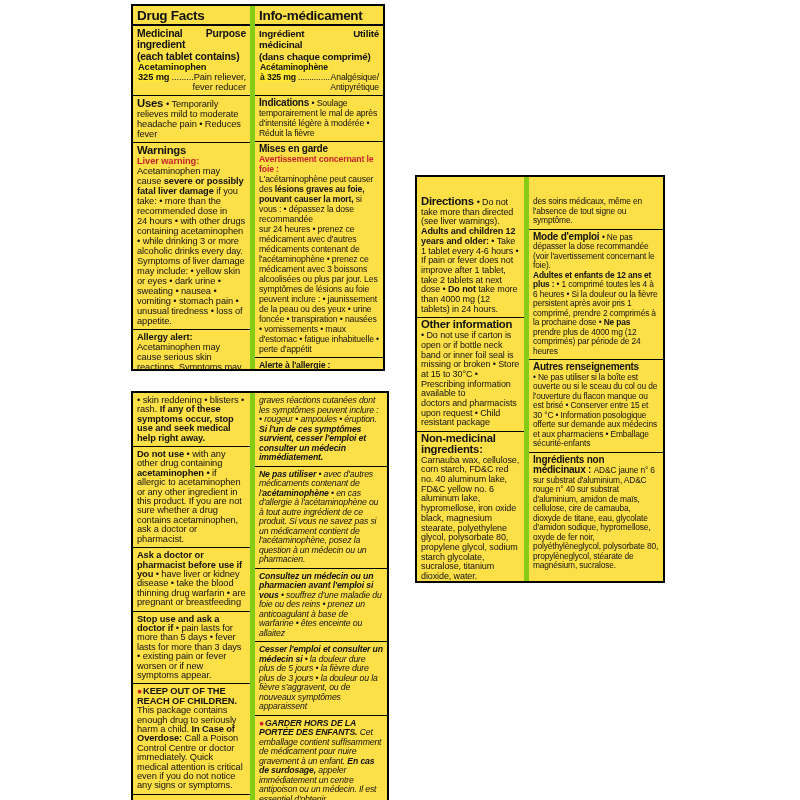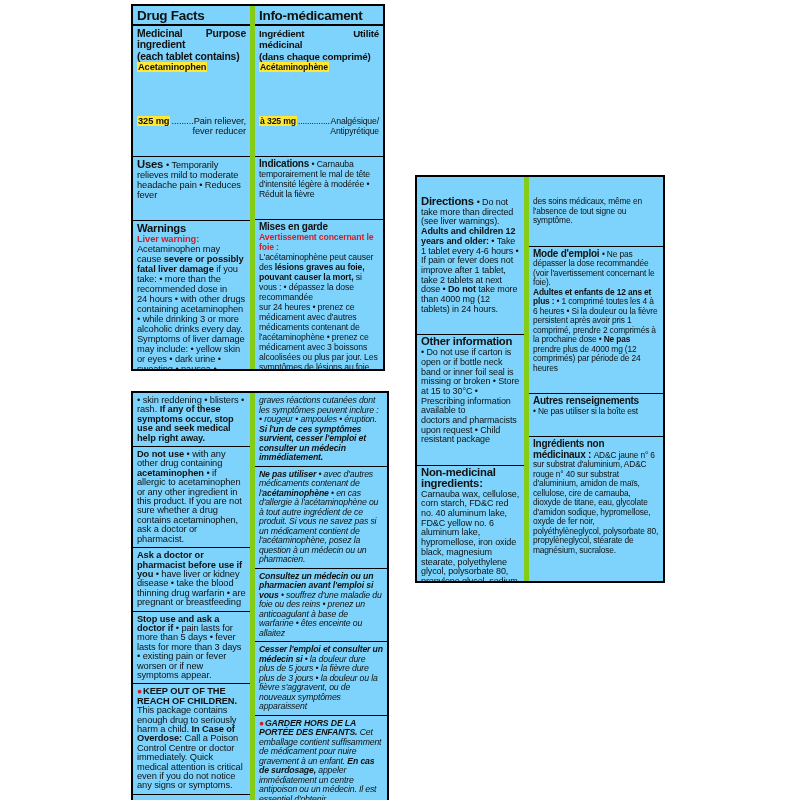--- a/index.html
+++ b/index.html
@@ -1,24 +1,24 @@
 <!DOCTYPE html>
 <html><head>
 <meta charset="utf-8">
 <style>
   html,body{margin:0;padding:0;}
   body{
     width:800px;height:800px;background:#ffffff;position:relative;
     font-family:"Liberation Sans","DejaVu Sans",sans-serif;color:#111;
     -webkit-font-smoothing:antialiased;
   }
-  .panel{position:absolute;border:2px solid #000;background:#7dd3fc;display:flex;box-sizing:border-box;}
+  .panel{position:absolute;border:2px solid #000;background:#fde047;display:flex;box-sizing:border-box;}
   .col{display:flex;flex-direction:column;box-sizing:border-box;overflow:hidden;}
   .col + .col{border-left:5px solid #84cc16;}
-  .sec{border-bottom:1px solid #000;padding:2px 4px 20px;}
+  .sec{border-bottom:1px solid #000;padding:2px 4px 3px;}
   .sec.last{border-bottom:none;}
   .fill{flex:1;border-bottom:none;}
   p.para{margin:0;}
   .gap{margin-top:22px;}
   .pad-top{padding-top:20px;}
 
   
   .p1{left:131px;top:4px;width:254px;height:367px;}
   .p1 .en{width:117px;font-size:9.3px;line-height:10px;letter-spacing:-0.1px;}
   .p1 .fr{flex:1;font-size:8.7px;line-height:10px;letter-spacing:-0.15px;}
@@ -31,21 +31,21 @@
 
   
   .p3{left:415px;top:175px;width:250px;height:408px;}
   .p3 .en{width:107px;font-size:9.0px;line-height:9.7px;letter-spacing:-0.1px;}
   .p3 .fr{flex:1;font-size:8.4px;line-height:9.5px;letter-spacing:-0.15px;}
 
   .title-sec{border-bottom:2px solid #000;font-weight:bold;font-size:13.5px;line-height:15px;padding:2px 4px 1px;letter-spacing:-0.3px;}
   .hh{font-weight:bold;font-size:10.4px;line-height:11.4px;letter-spacing:-0.2px;}
   .fr .hh{font-size:9.8px;}
   .hrow{display:flex;justify-content:space-between;}
-  .ingrow{display:flex;align-items:baseline;margin-top:44px;}
+  .ingrow{display:flex;align-items:baseline;}
   .hl{background:#ffe733;font-weight:bold;padding:0 1px;}
   .dots{flex:1;overflow:hidden;white-space:nowrap;margin:0 1px;}
   .rightline{text-align:right;}
 
   
   .b{font-weight:bold;}
   .r{color:#c8232c;}
   .h{font-weight:bold;font-size:11.3px;letter-spacing:-0.25px;}
   .fr .h{font-size:10px;}
   .dot{color:#d11f26;font-size:8.5px;padding-right:1px;}
@@ -96,21 +96,21 @@
       <div class="hh">(dans chaque comprimé)</div>
       <div><span class="hl">Acétaminophène</span></div>
       <div class="ingrow">
         <span class="hl">à 325 mg</span>
         <span class="dots">..................</span>
         <span>Analgésique/</span>
       </div>
       <div class="rightline">Antipyrétique</div>
     </div>
     <div class="sec">
-      <p class="para"><span class="h">Indications  </span><span>• Carnauba temporairement le mal de tête d'intensité légère à modérée • Réduit la fièvre</span></p>
+      <p class="para"><span class="h">Indications  </span><span>• Soulage temporairement le mal de après d'intensité légère à modérée • Réduit la fièvre</span></p>
     </div>
     <div class="sec">
       <p class="para"><span class="h">Mises en garde</span></p>
       <p class="para"><span class="b r">Avertissement concernant le foie :</span></p>
       <p class="para"><span>L'acétaminophène peut causer des </span><span class="b">lésions graves au foie, pouvant causer la mort,</span><span> si vous : • dépassez la dose recommandée</span></p>
       <p class="para gap"><span>sur 24 heures  • prenez ce médicament avec d'autres médicaments contenant de l'acétaminophène  • prenez ce médicament avec 3 boissons alcoolisées ou plus par jour. Les symptômes de lésions au foie peuvent inclure : • jaunissement de la peau ou des yeux  • urine foncée • transpiration  • nausées • vomissements  • maux d'estomac • fatigue inhabituelle  • perte d'appétit</span></p>
     </div>
     <div class="sec last">
       <p class="para"><span class="b">Alerte à l'allergie :</span></p>
 
@@ -178,19 +178,20 @@
     <div class="sec pad-top">
       <p class="para"><span>des soins médicaux, même en l'absence de tout signe ou symptôme.</span></p>
     </div>
     <div class="sec">
       <p class="para"><span class="h">Mode d'emploi  </span><span>• Ne pas dépasser la dose recommandée (voir l'avertissement concernant le foie).</span></p>
       <p class="para"><span class="b">Adultes et enfants de 12 ans et plus :</span><span> • 1 comprimé toutes les 4 à 6 heures  • Si la douleur ou la fièvre persistent après avoir pris 1 comprimé, prendre 2 comprimés à la prochaine dose  • </span><span class="b">Ne pas</span><span> prendre plus de 4000 mg (12 comprimés) par période de 24 heures</span></p>
     </div>
     <div class="sec">
       <p class="para"><span class="h">Autres renseignements</span></p>
       <p class="para"><span>• Ne pas utiliser si la boîte est</span></p>
+      <p class="para gap"><span>ouverte ou si le sceau du col ou de l'ouverture du flacon manque ou est brisé  • Conserver entre 15 et 30 °C  • Information posologique offerte sur demande aux médecins et aux pharmaciens • Emballage sécurité-enfants</span></p>
     </div>
     <div class="sec last">
       <p class="para"><span class="h">Ingrédients non médicinaux : </span><span>AD&amp;C jaune n° 6 sur substrat d'aluminium, AD&amp;C rouge n° 40 sur substrat d'aluminium, amidon de maïs, cellulose, cire de carnauba, dioxyde de titane, eau, glycolate d'amidon sodique, hypromellose, oxyde de fer noir, polyéthylèneglycol, polysorbate 80, propylèneglycol, stéarate de magnésium, sucralose.</span></p>
     </div>
     <div class="fill"></div>
   </div>
 </section>
 
 </body></html>

